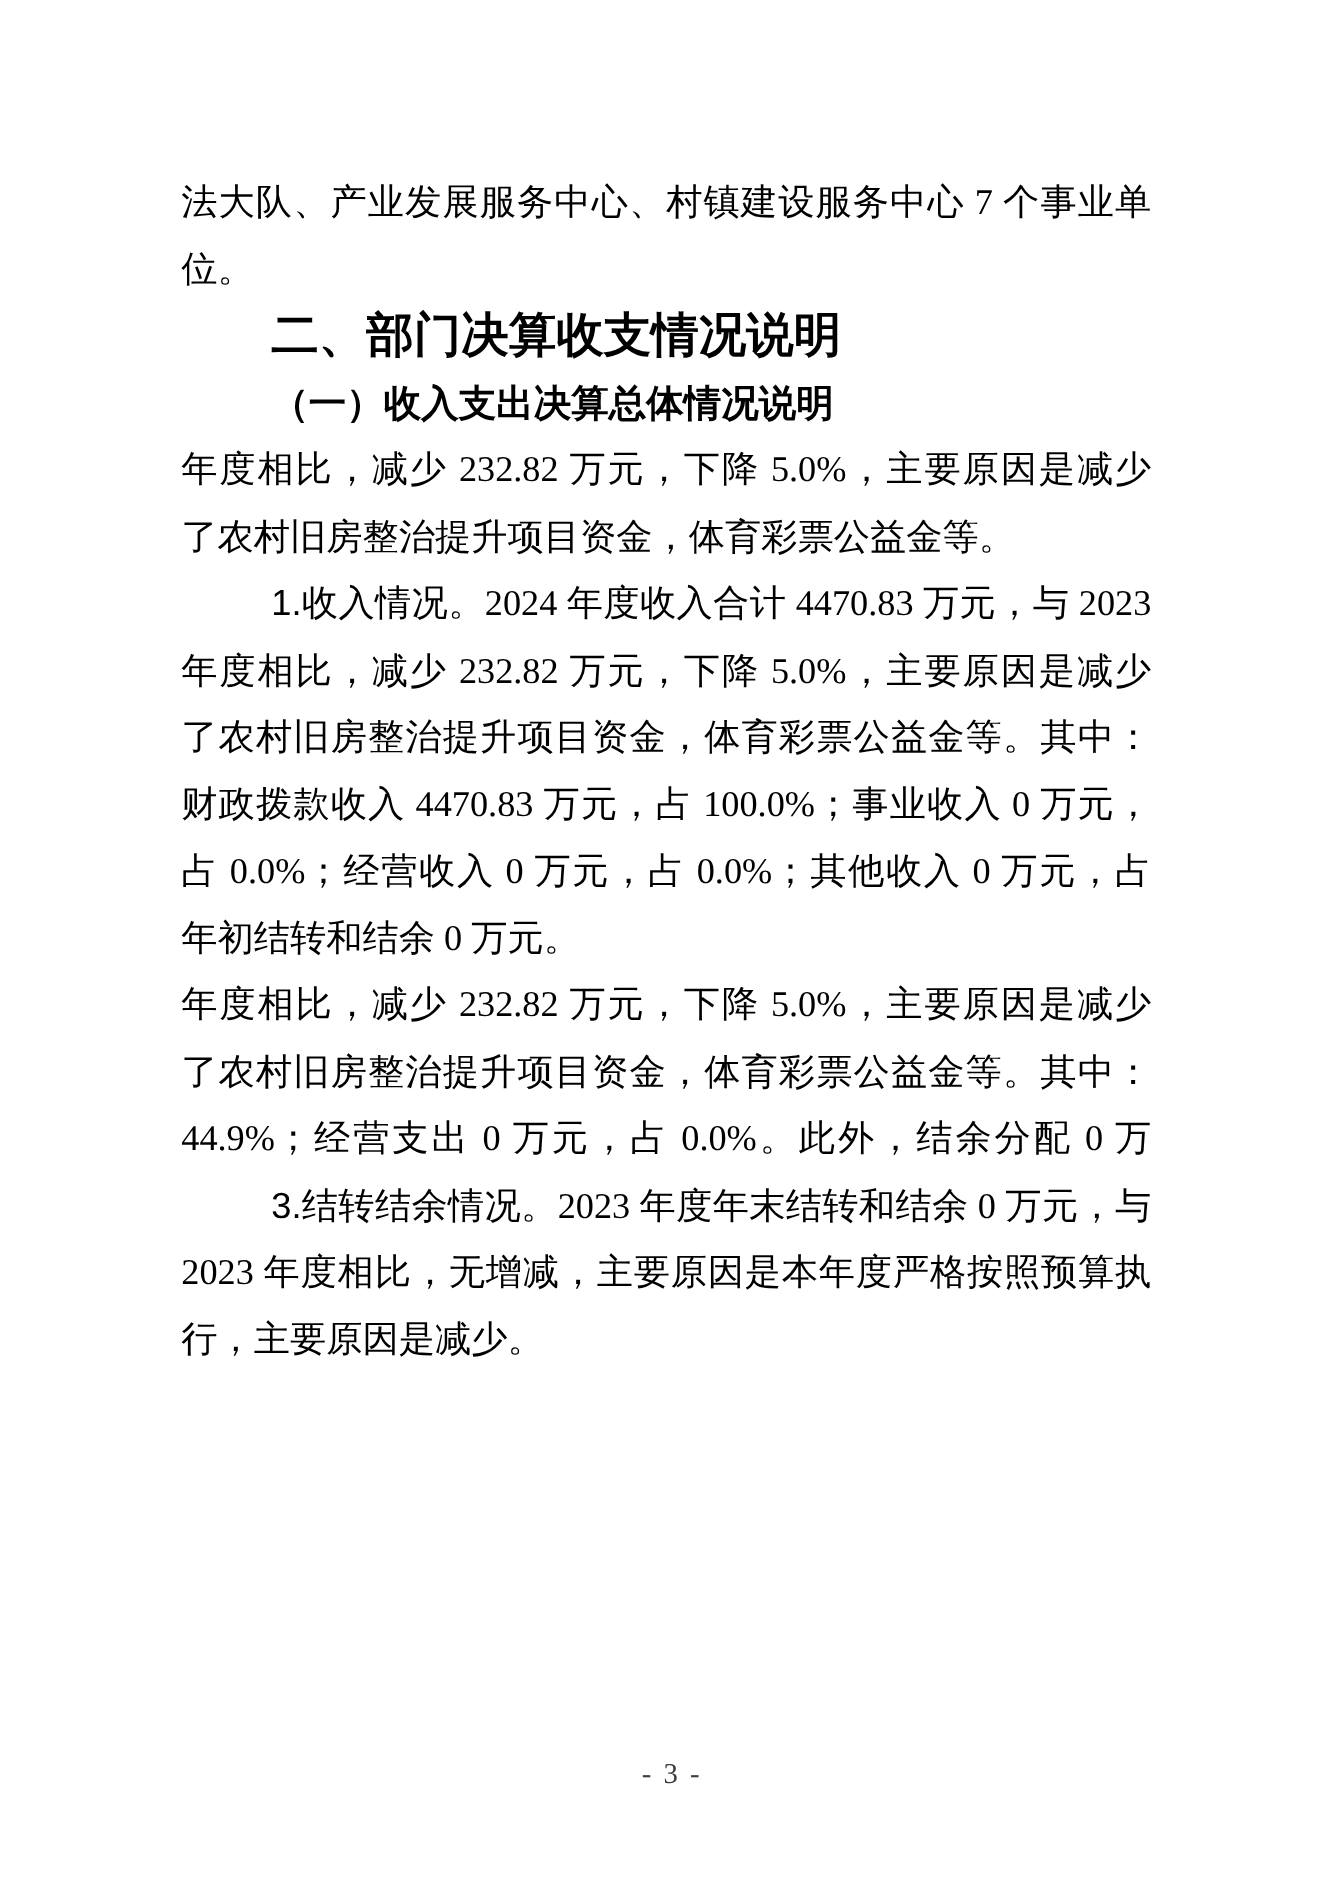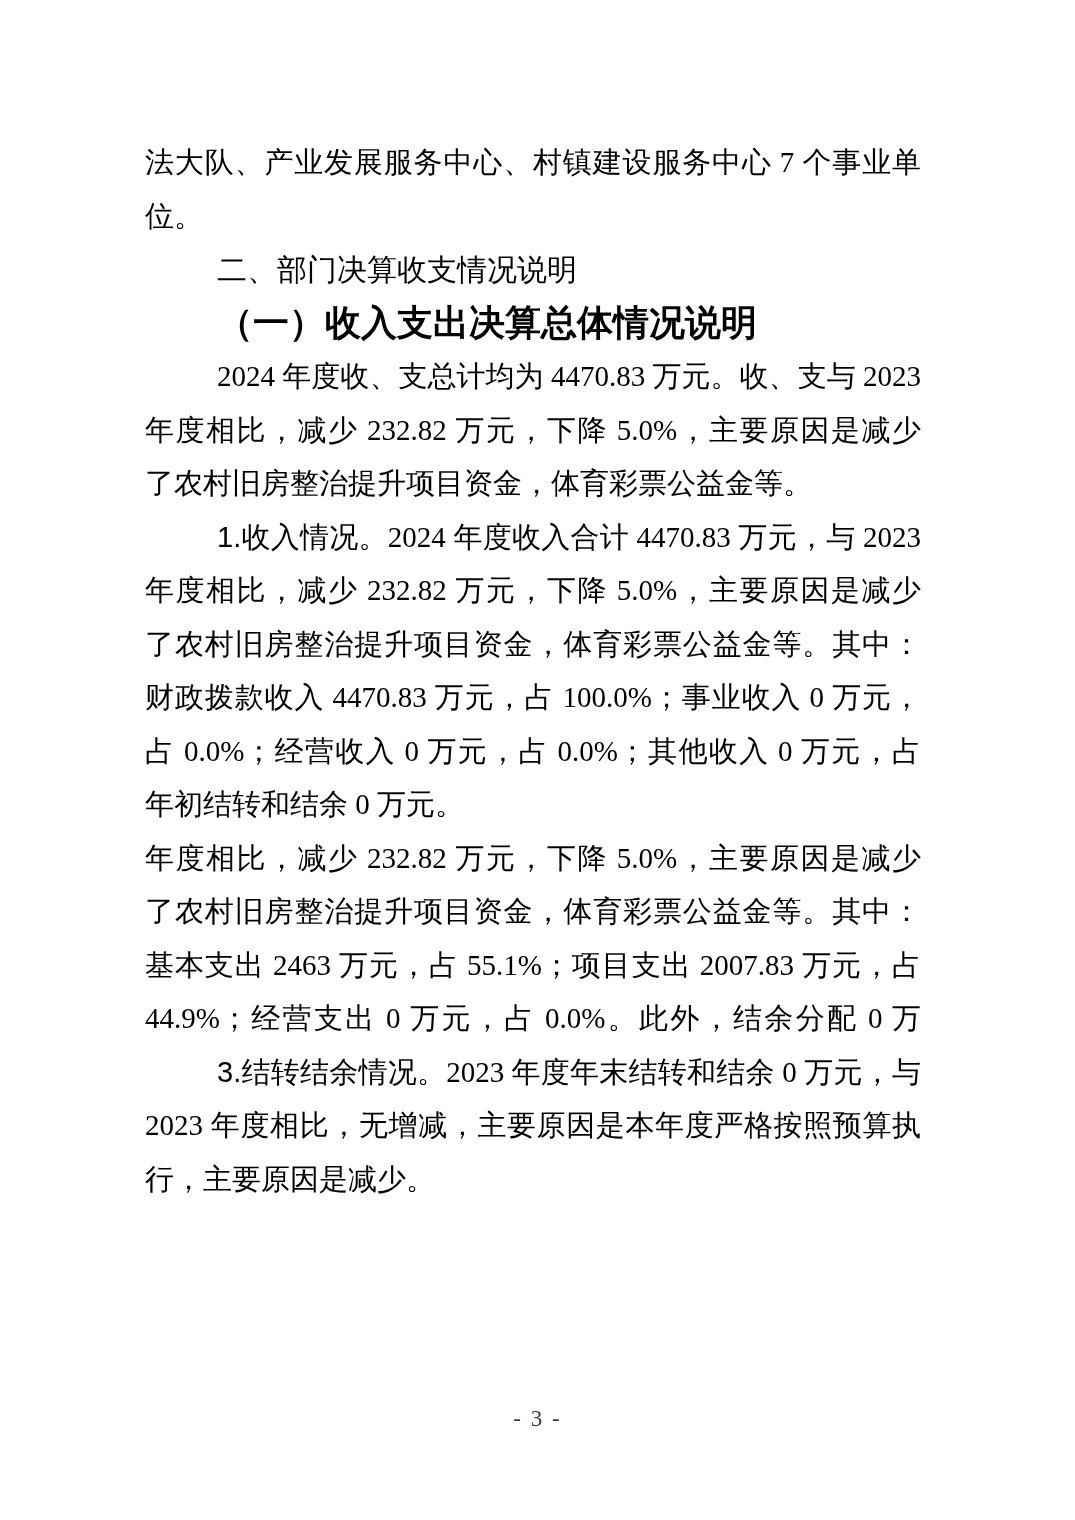--- a/index.html
+++ b/index.html
@@ -40,27 +40,27 @@
   .line.stretch {
     text-align-last: justify;
   }
   
   .line.indent {
     text-indent: 72px;
   }
   
   .line.h-main {
     font-family: "Liberation Sans", sans-serif;
-    font-weight: 400;
-    font-size: 30px;
+    font-weight: 700;
+    font-size: 38px;
   }
   
   .line.h-sub {
     font-weight: 700;
-    font-size: 36px;
+    font-size: 30px;
   }
   
   .lead {
     font-family: "Liberation Sans", sans-serif;
     font-weight: 400;
   }
   .footer {
     position: absolute;
     top: 1406px;
     left: 0;
@@ -77,36 +77,34 @@
 
 <div class="page">
   <div class="text-block">
 
     <div class="line stretch">法大队、产业发展服务中心、村镇建设服务中心 7 个事业单</div>
     <div class="line">位。</div>
 
     <div class="line h-main indent">二、部门决算收支情况说明</div>
     <div class="line h-sub indent">（一）收入支出决算总体情况说明</div>
 
-    <div class="line indent stretch">2024 年度收、支总计均为 4470.83 万元。收、支与 2023</div>
     <div class="line stretch">年度相比，减少 232.82 万元，下降 5.0%，主要原因是减少</div>
     <div class="line">了农村旧房整治提升项目资金，体育彩票公益金等。</div>
 
     <div class="line indent stretch">
       <span class="lead">1.收入情况。</span><span>2024 年度收入合计 4470.83 万元，与 2023</span>
     </div>
     <div class="line stretch">年度相比，减少 232.82 万元，下降 5.0%，主要原因是减少</div>
     <div class="line stretch">了农村旧房整治提升项目资金，体育彩票公益金等。其中：</div>
     <div class="line stretch">财政拨款收入 4470.83 万元，占 100.0%；事业收入 0 万元，</div>
     <div class="line stretch">占 0.0%；经营收入 0 万元，占 0.0%；其他收入 0 万元，占</div>
     <div class="line">年初结转和结余 0 万元。</div>
 
     <div class="line stretch">年度相比，减少 232.82 万元，下降 5.0%，主要原因是减少</div>
     <div class="line stretch">了农村旧房整治提升项目资金，体育彩票公益金等。其中：</div>
-    <div class="line stretch">基本支出 2463 万元，占 55.1%；项目支出 2007.83 万元，占</div>
     <div class="line stretch">44.9%；经营支出 0 万元，占 0.0%。此外，结余分配 0 万元。</div>
 
     <div class="line indent stretch">
       <span class="lead">3.结转结余情况。</span><span>2023 年度年末结转和结余 0 万元，与</span>
     </div>
     <div class="line stretch">2023 年度相比，无增减，主要原因是本年度严格按照预算执</div>
     <div class="line">行，主要原因是减少。</div>
 
 
   </div>

